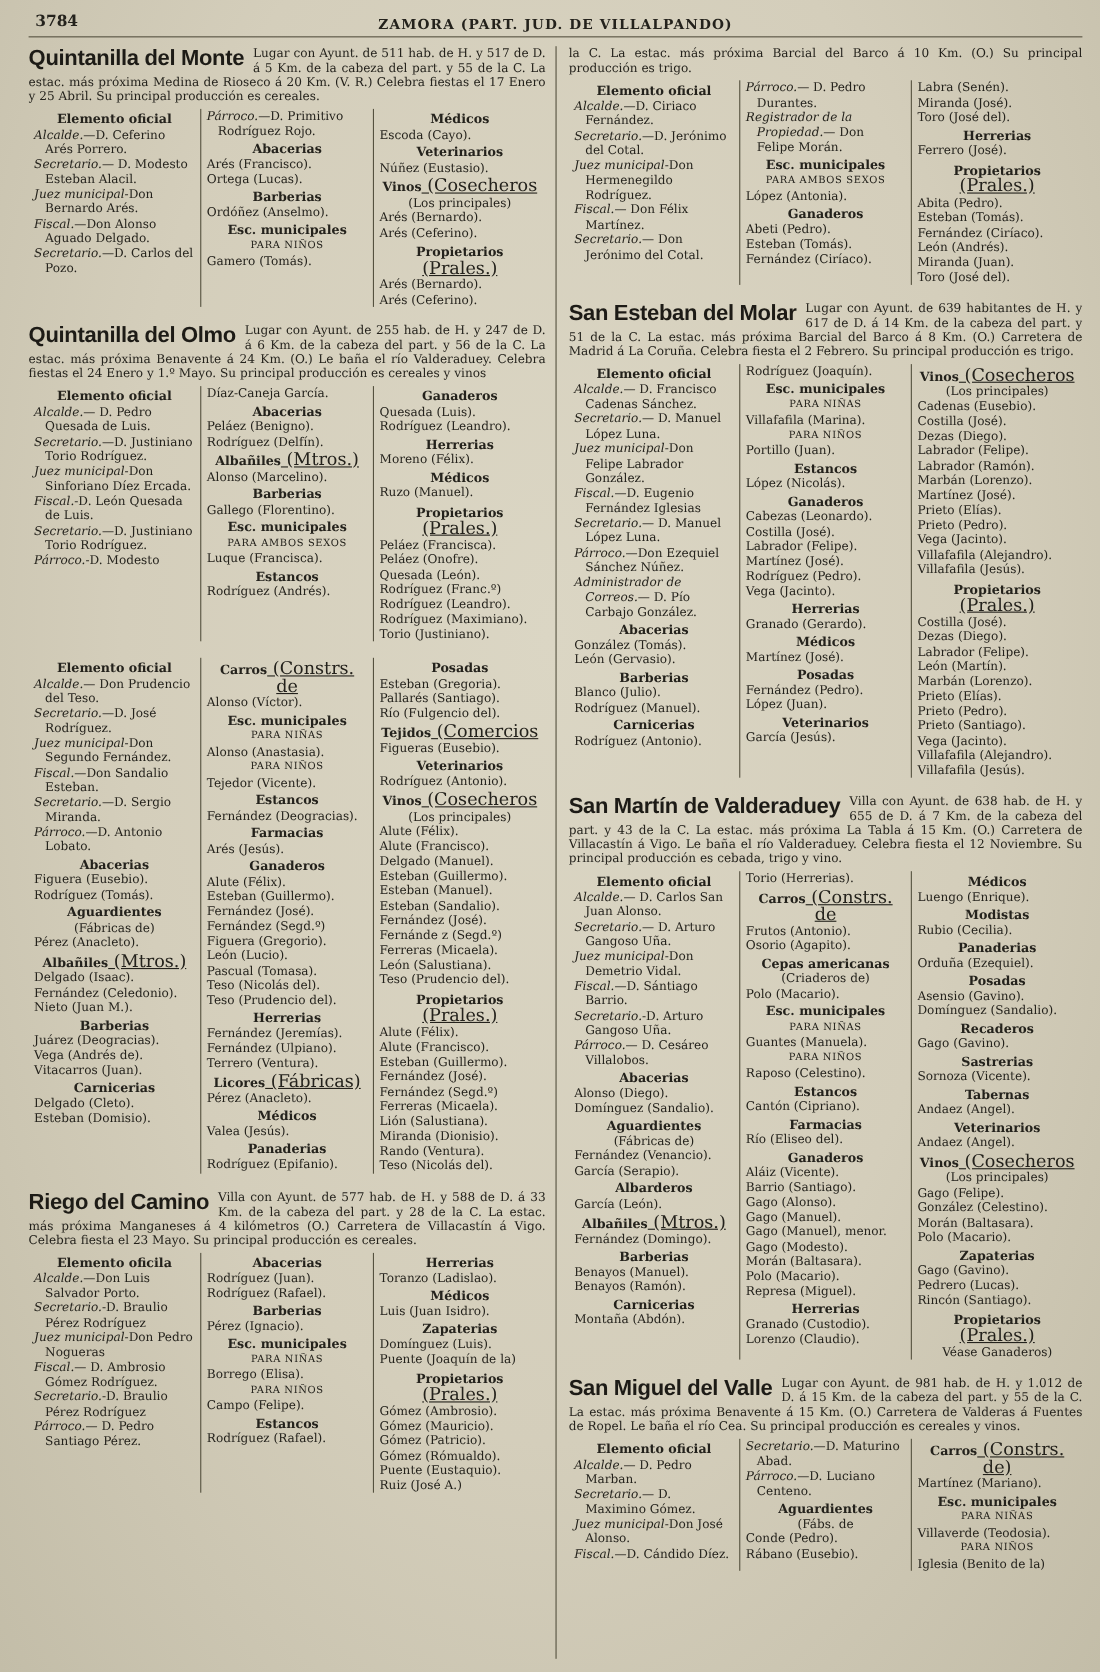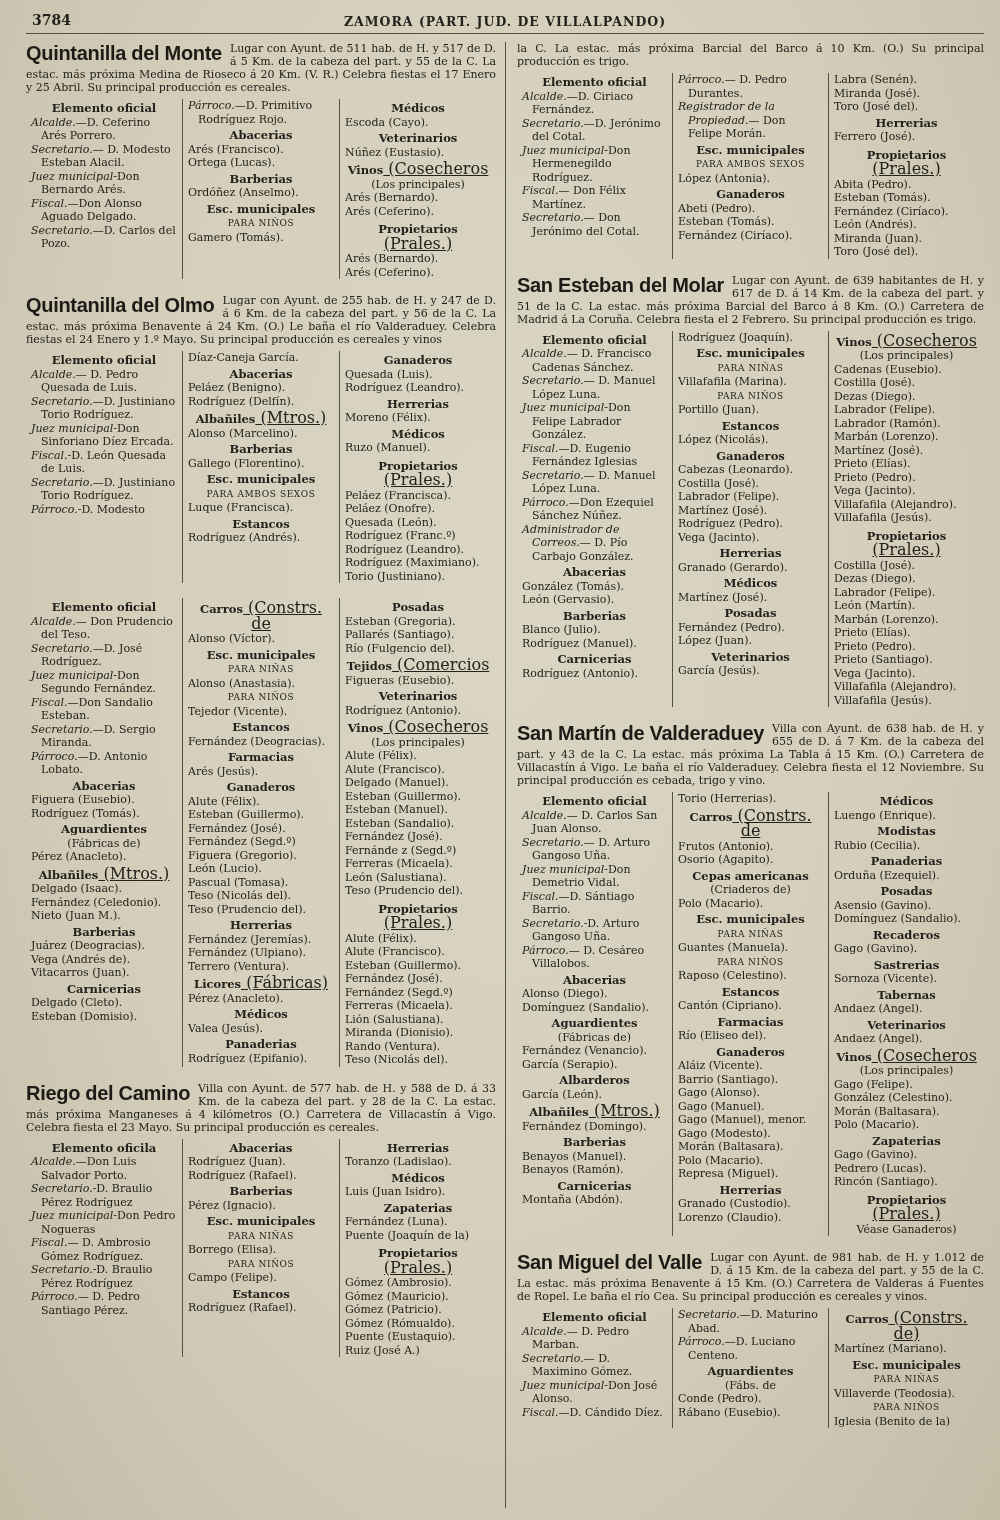--- a/index.html
+++ b/index.html
@@ -258,21 +258,21 @@
               <div class="line">Campo (Felipe).</div>
               <div class="cat">Estancos</div>
               <div class="line">Rodríguez (Rafael).</div>
             </div>
             <div class="col">
               <div class="cat">Herrerias</div>
               <div class="line">Toranzo (Ladislao).</div>
               <div class="cat">Médicos</div>
               <div class="line">Luis (Juan Isidro).</div>
               <div class="cat">Zapaterias</div>
-              <div class="line">Fernández (Luna).</div>
+              <div class="line">Domínguez (Luis).</div>
               <div class="line">Puente (Joaquín de la)</div>
               <div class="cat"><span>Propietarios</span><span class="reg"> (Prales.)</span></div>
               <div class="line">Gómez (Ambrosio).</div>
               <div class="line">Gómez (Mauricio).</div>
               <div class="line">Gómez (Patricio).</div>
               <div class="line">Gómez (Rómualdo).</div>
               <div class="line">Puente (Eustaquio).</div>
               <div class="line">Ruiz (José A.)</div>
             </div>
           </div>

